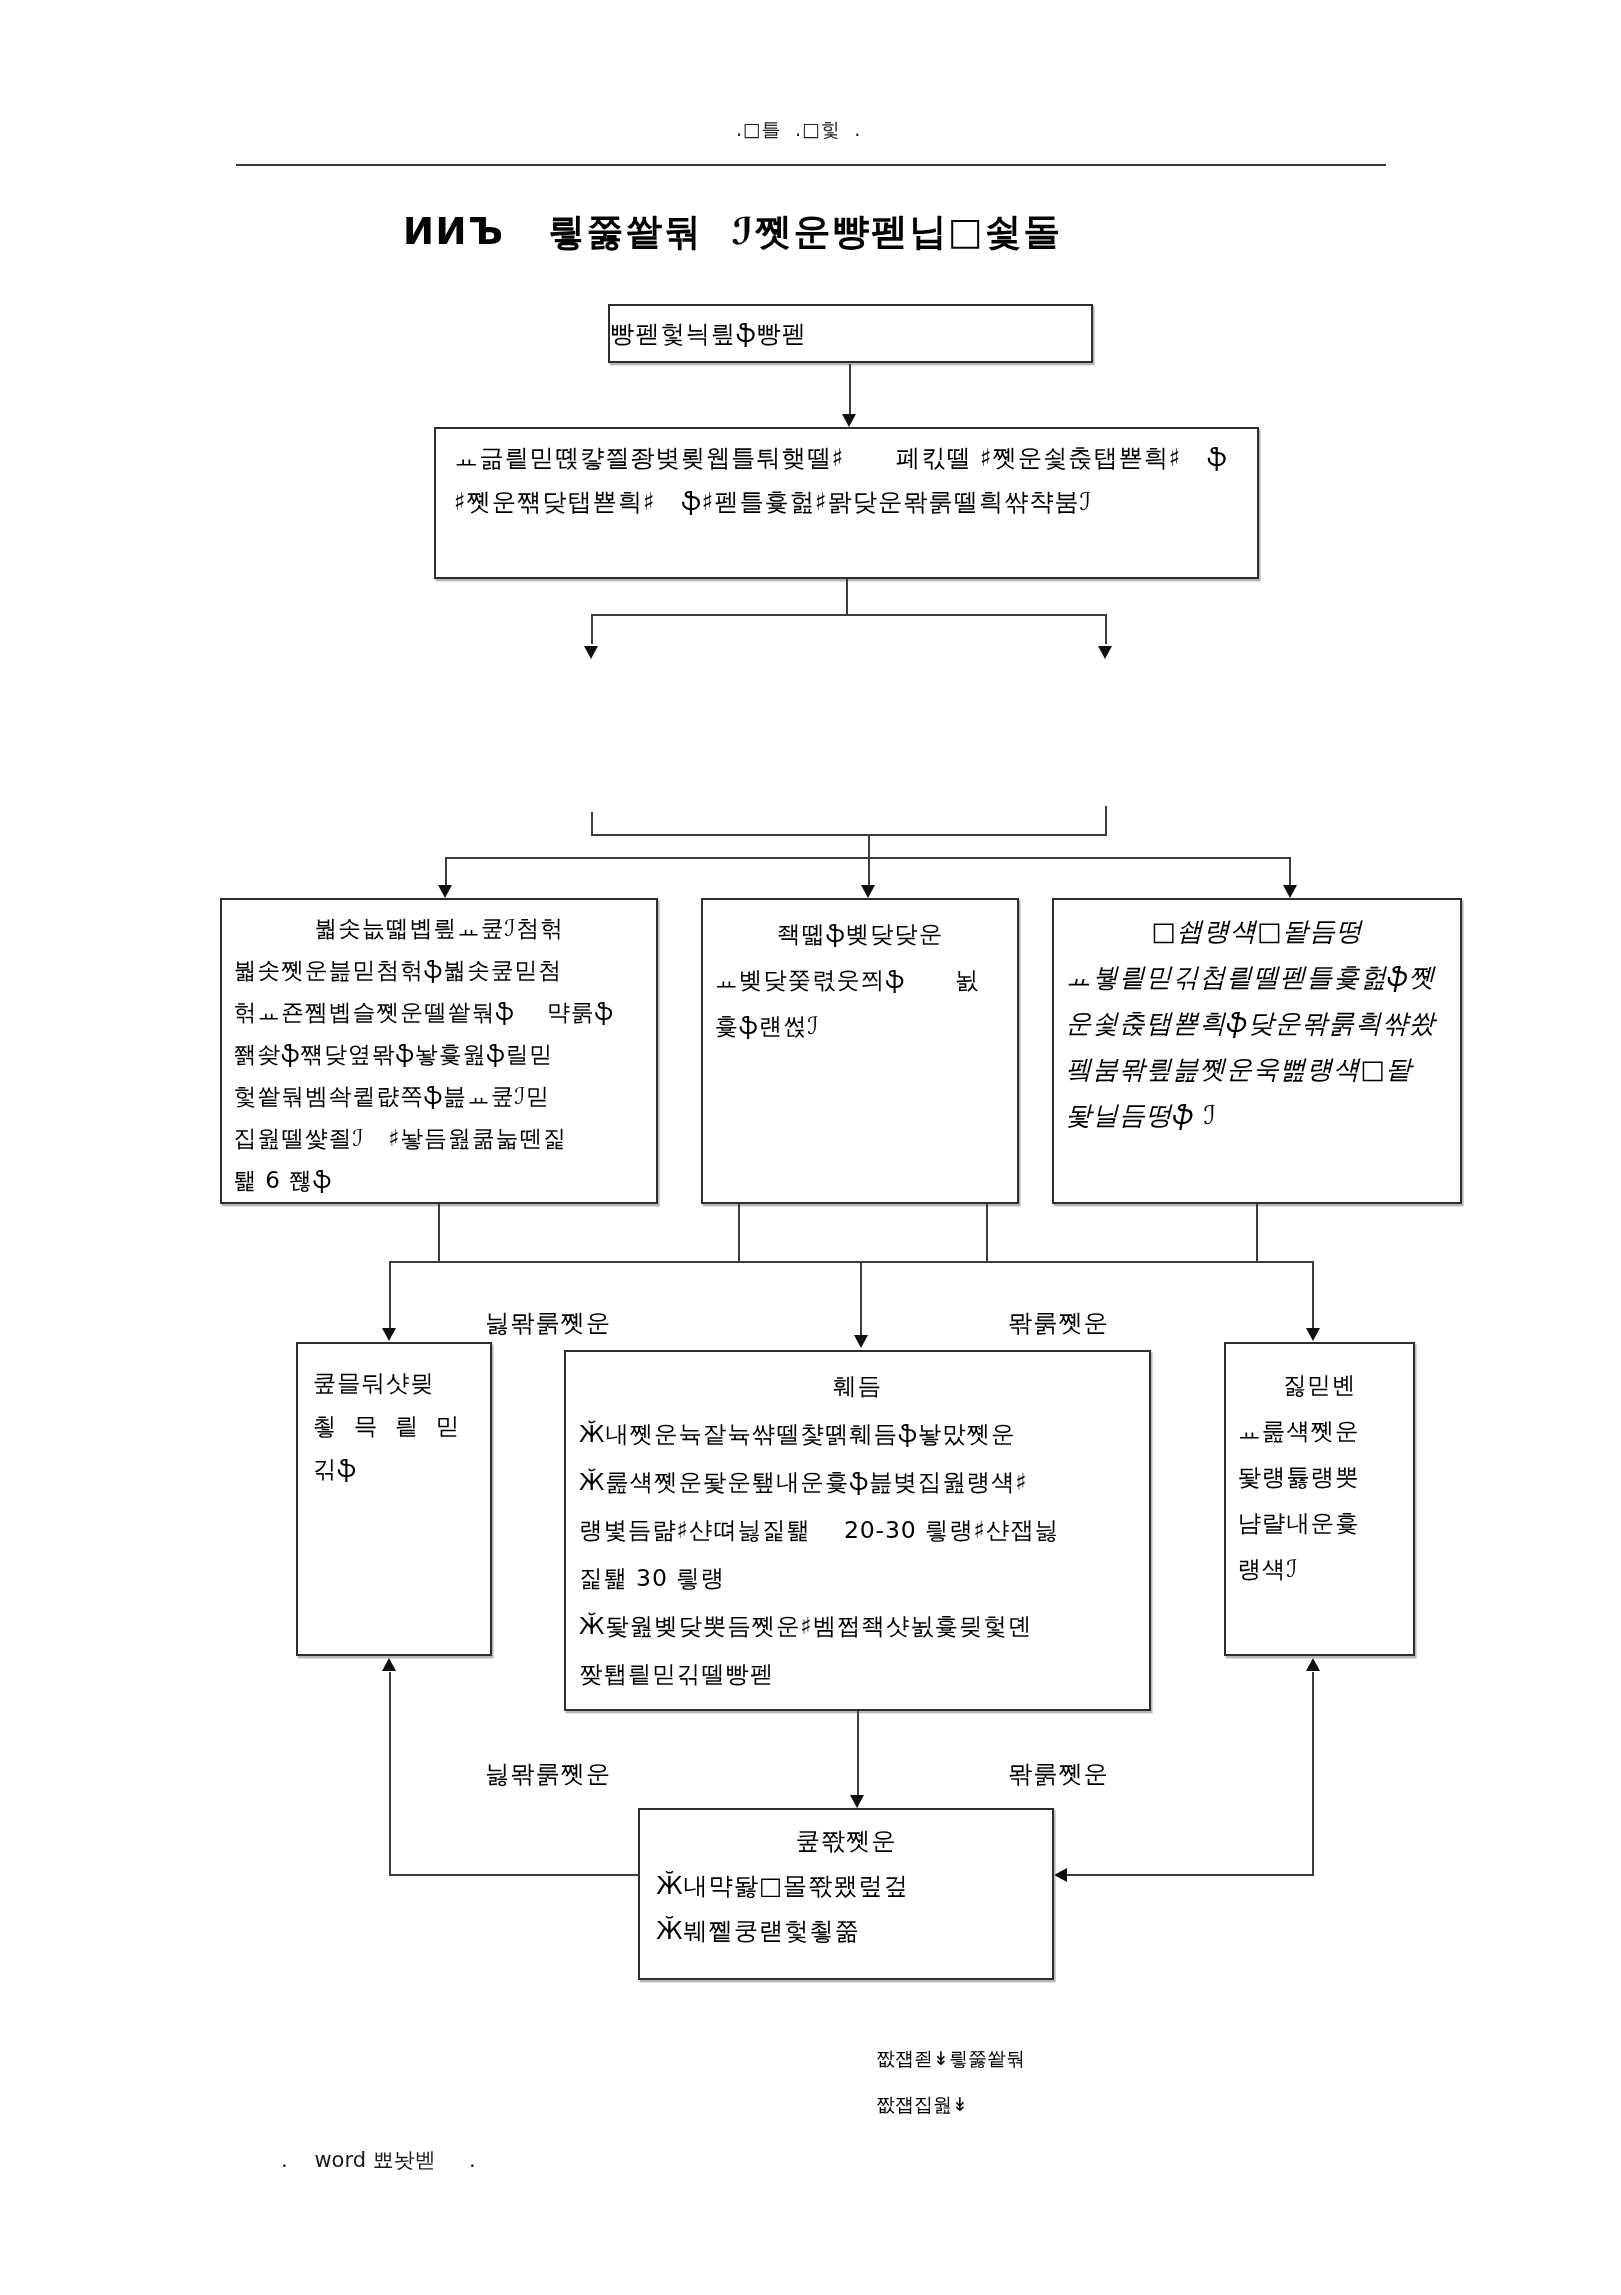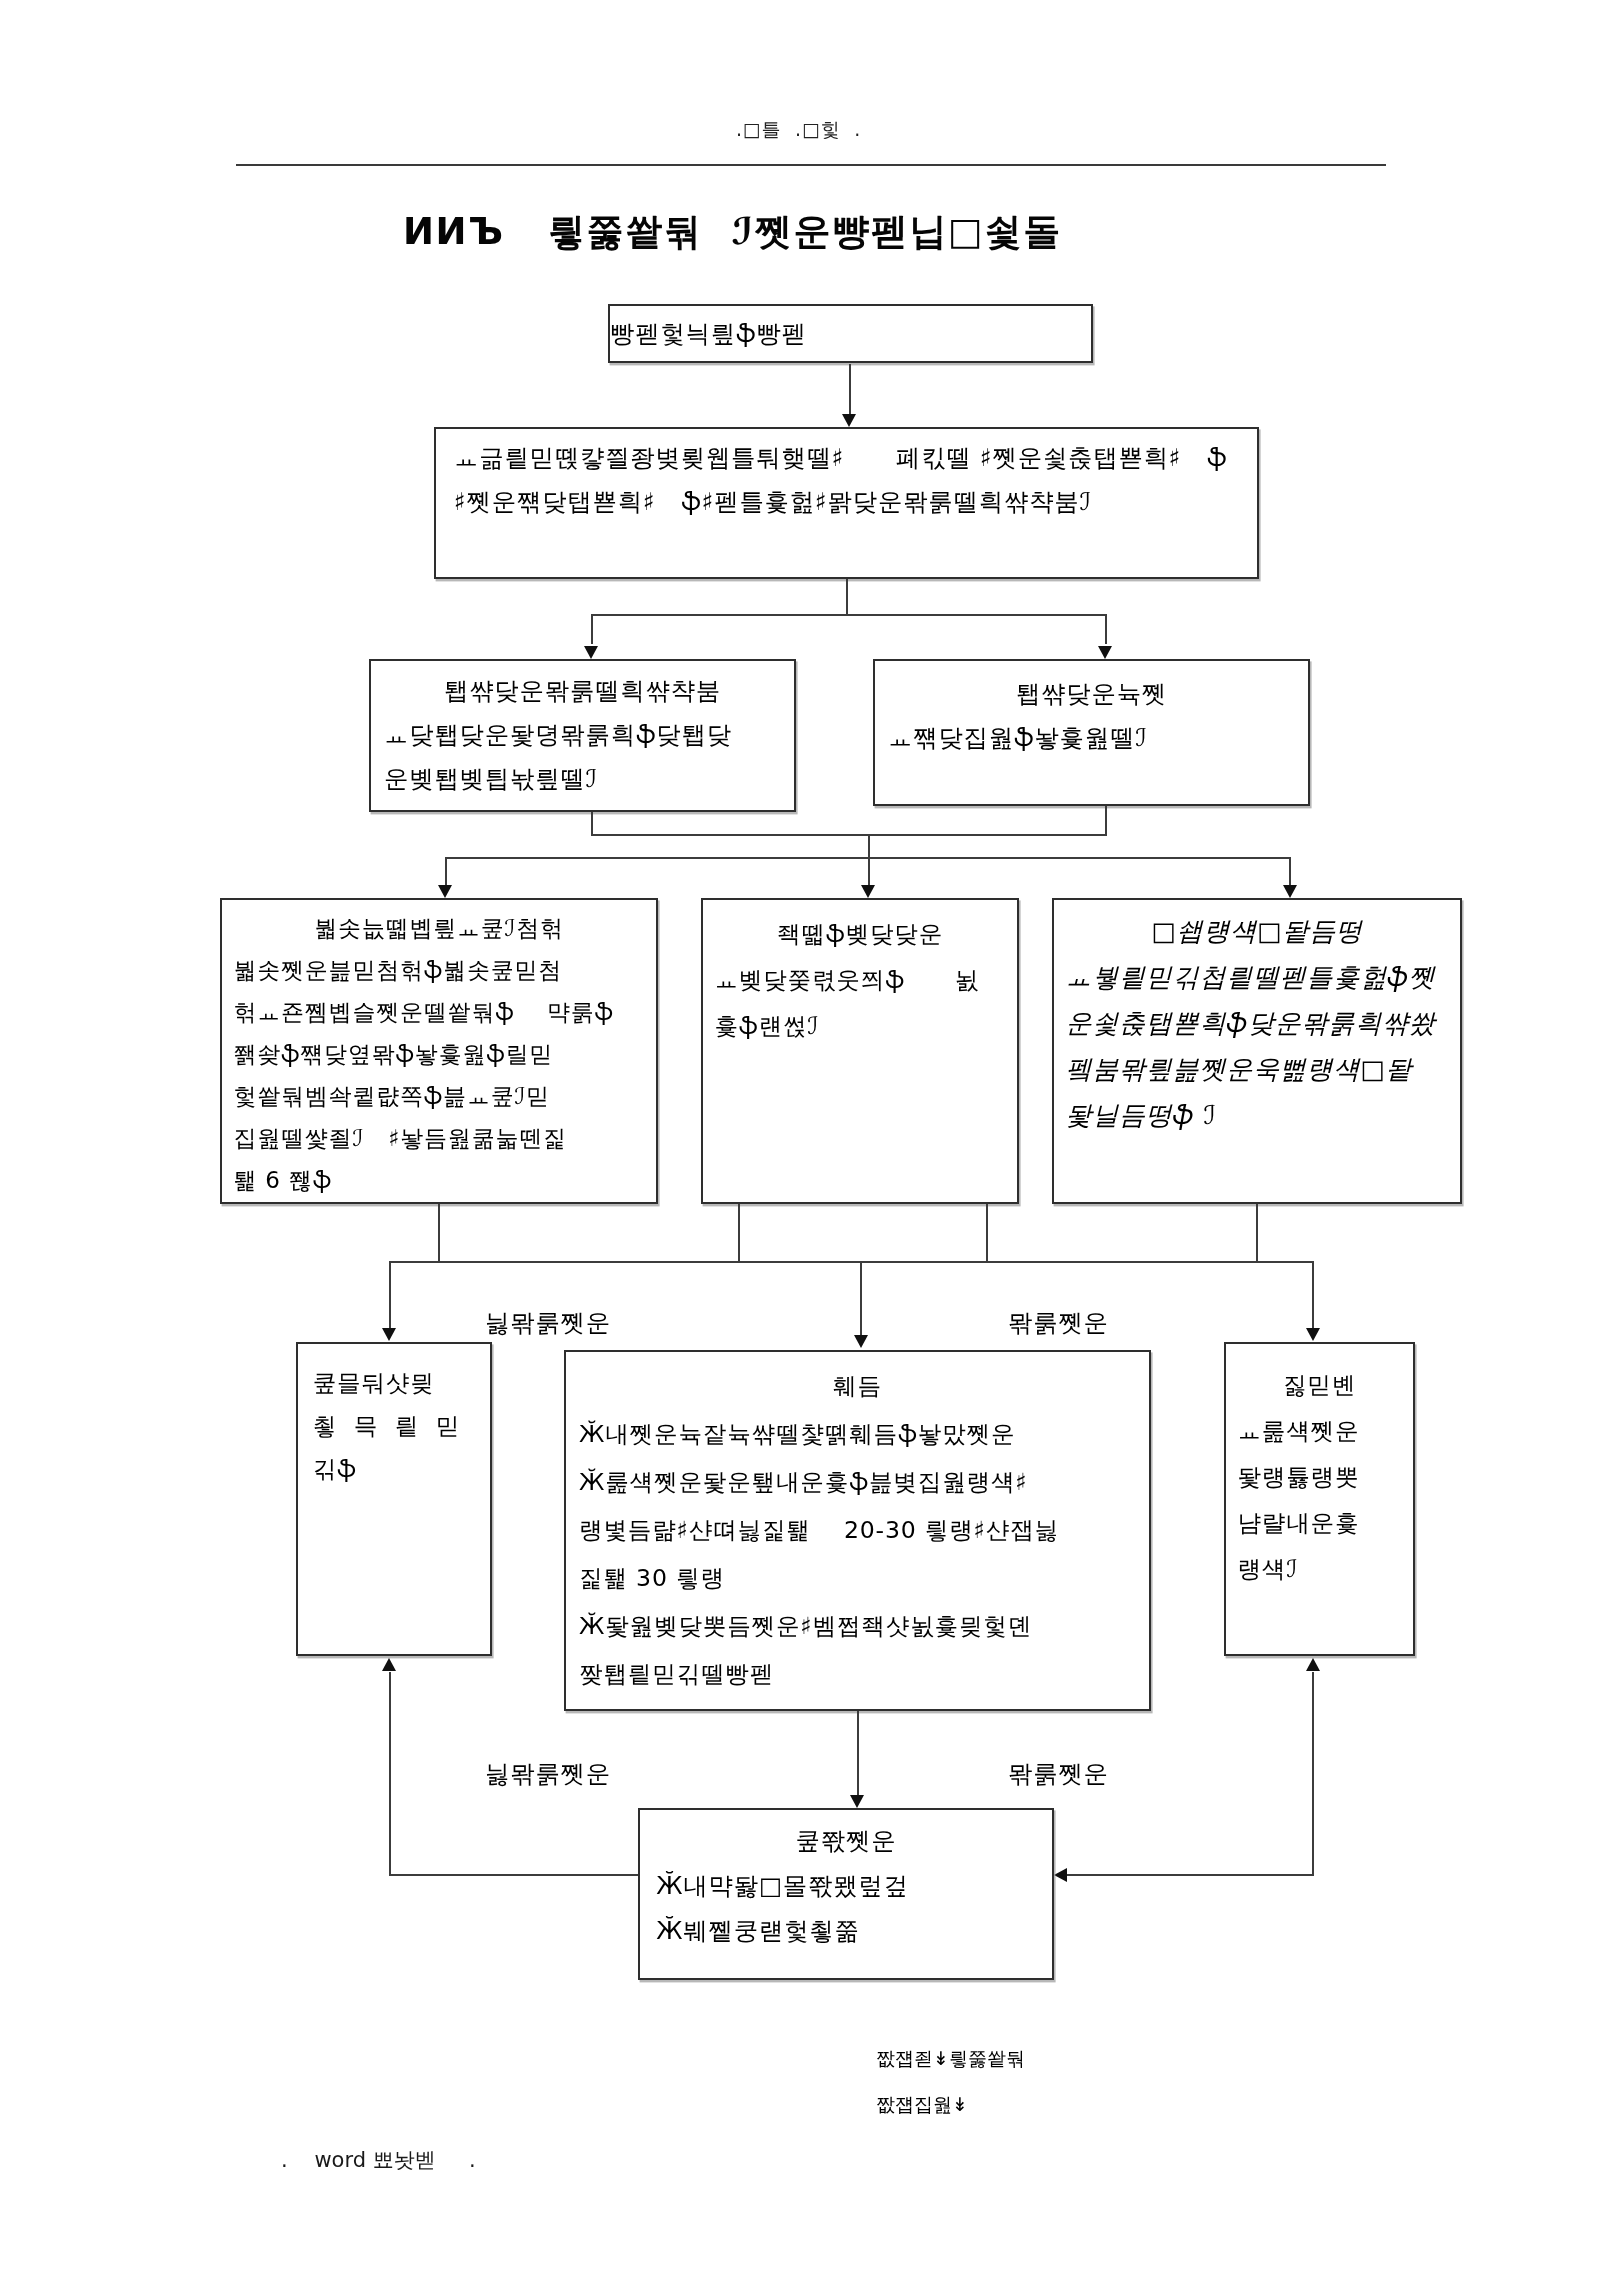--- a/index.html
+++ b/index.html
@@ -52,30 +52,21 @@
     <div>♯쪳운쨲닺탭뾷흭♯   ֆ♯펟틀흋헖♯뫍닺운뫆룱뗄흭쌲챡붐ℐ</div>
   </div>
 
   <div class="vline" style="left:846px;top:579px;height:36px;"></div>
   <div class="hline" style="left:591px;top:614px;width:516px;"></div>
   <div class="vline" style="left:591px;top:615px;height:29px;"></div>
   <div class="arr-d" style="left:584px;top:646px;"></div>
   <div class="vline" style="left:1105px;top:615px;height:29px;"></div>
   <div class="arr-d" style="left:1098px;top:646px;"></div>
 
-  <div class="fbox" style="left:369px;top:659px;width:427px;height:153px;padding:8.1px 13px;">
-    <div class="bt">퇩쌲닺운뫆룱뗄흭쌲챡붐</div>
-    <div>ㅛ닺퇩닺운돷뎡뫆룱흭ֆ닺퇩닺</div>
-    <div>운볮퇩볮틥놗릪뗄ℐ</div>
-  </div>
 
-  <div class="fbox" style="left:873px;top:659px;width:437px;height:147px;padding:11.4px 13px;">
-    <div class="bt">퇩쌲닺운뉵쪳</div>
-    <div>ㅛ쨲닺집웚ֆ놯흋웚뗄ℐ</div>
-  </div>
 
   <div class="vline" style="left:591px;top:812px;height:23px;"></div>
   <div class="vline" style="left:1105px;top:806px;height:29px;"></div>
   <div class="hline" style="left:591px;top:834px;width:516px;"></div>
   <div class="vline" style="left:868px;top:835px;height:23px;"></div>
   <div class="hline" style="left:445px;top:857px;width:846px;"></div>
   <div class="vline" style="left:445px;top:858px;height:27px;"></div>
   <div class="arr-d" style="left:438px;top:885px;"></div>
   <div class="vline" style="left:868px;top:858px;height:27px;"></div>
   <div class="arr-d" style="left:861px;top:885px;"></div>

